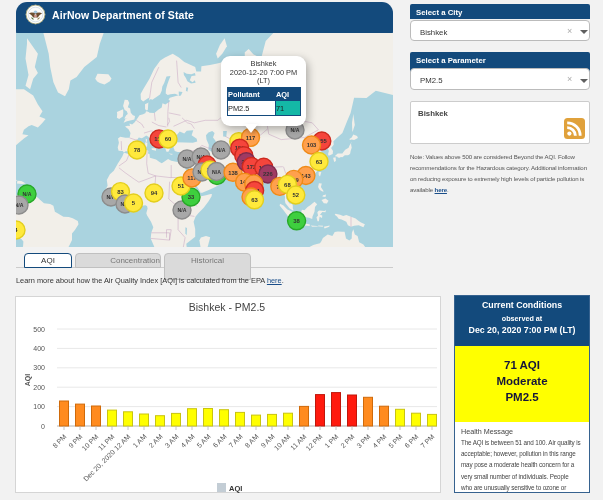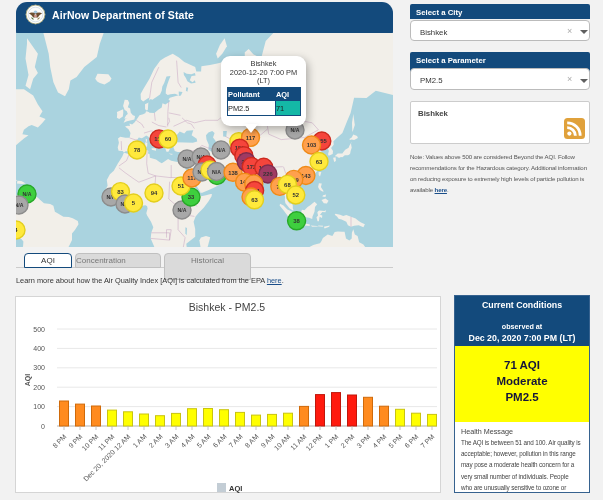--- a/index.html
+++ b/index.html
@@ -226,21 +226,21 @@
       </tr>
  <tr style="color:#222">
         <td style="border:1.5px solid #134a7c;height:15px">PM2.5</td>
         <td style="border:1.5px solid #134a7c;background:#14b8a6;height:15px">71</td>
       </tr>
 </tbody>
   </table>
 
 <div class="abs" style="left:16px;top:267px;width:377px;border-top:1px solid #ccc"></div>
 <div class="abs" style="left:24px;top:253px;width:48px;height:15px;background:#fff;border:1.5px solid #134a7c;border-radius:4px 4px 0 0;font-size:8px;color:#333;text-align:center;line-height:13px">AQI</div>
-<div class="abs" style="left:75px;top:253px;width:86px;height:15px;background:#dadada;border:1px solid #c0c0c0;border-radius:4px 4px 0 0;font-size:8px;color:#777;text-align:left;line-height:14px">Concentration</div>
+<div class="abs" style="left:75px;top:253px;width:86px;height:15px;background:#dadada;border:1px solid #c0c0c0;border-radius:4px 4px 0 0;font-size:8px;color:#777;text-align:right;line-height:14px">Concentration</div>
 <div class="abs" style="left:164px;top:253px;width:87px;height:27px;background:#dadada;border:1px solid #c0c0c0;border-radius:4px 4px 0 0;font-size:8px;color:#777;text-align:center;line-height:14px">Historical</div>
 <div class="abs" style="left:16px;top:276px;font-size:7.4px;color:#333">Learn more about how the Air Quality Index [AQI] is calculated from the EPA <a style="color:#1a4e8a;text-decoration:underline">here</a>.</div>
 
 <svg style="position:absolute;left:15px;top:296px" width="426" height="197" viewBox="0 0 426 197">
 <rect x="0.5" y="0.5" width="425" height="196" fill="#fff" stroke="#d5d5d5"></rect>
 <text x="212" y="14.5" font-size="10.5" fill="#444" text-anchor="middle">Bishkek - PM2.5</text>
 <line x1="42" y1="110.6" x2="422" y2="110.6" stroke="#e8e8e8" stroke-width="1"></line>
 <line x1="42" y1="91.2" x2="422" y2="91.2" stroke="#e8e8e8" stroke-width="1"></line>
 <line x1="42" y1="71.8" x2="422" y2="71.8" stroke="#e8e8e8" stroke-width="1"></line>
 <line x1="42" y1="52.4" x2="422" y2="52.4" stroke="#e8e8e8" stroke-width="1"></line>
@@ -346,21 +346,21 @@
     <circle cx="5.4" cy="15.6" r="2.1" fill="#fff"></circle>
     <path d="M3.2 8.2 A 9.6 9.6 0 0 1 12.8 17.8 L9.9 17.8 A 6.7 6.7 0 0 0 3.2 11.1 Z" fill="#fff"></path>
     <path d="M3.2 3.4 A 14.4 14.4 0 0 1 17.6 17.8 L14.8 17.8 A 11.6 11.6 0 0 0 3.2 6.2 Z" fill="#fff"></path>
   </svg>
 </div>
 <div class="abs" style="left:410px;top:151px;width:185px;font-size:6.1px;color:#555;line-height:11px;letter-spacing:-0.12px;white-space:nowrap">Note: Values above 500 are considered Beyond the AQI. Follow<br>recommendations for the Hazardous category. Additional information<br>on reducing exposure to extremely high levels of particle pollution is<br>available <a style="color:#1a4e8a;font-weight:bold;text-decoration:underline">here</a>.</div>
 
 <div class="abs" style="left:454px;top:295px;width:136px;height:198px;background:#fff;border:1.5px solid #36628f;overflow:hidden">
   <div style="background:#134a7c;color:#fff;text-align:center;font-weight:bold;padding-top:4px;height:50px">
     <div style="font-size:8.8px">Current Conditions</div>
-    <div style="font-size:7.2px;margin-top:12px">observed at</div>
+    <div style="font-size:7.2px;margin-top:4px">observed at</div>
     <div style="font-size:8.8px;margin-top:2px">Dec 20, 2020 7:00 PM (LT)</div>
   </div>
   <div style="background:#ffff00;color:#15153a;text-align:center;font-weight:bold;font-size:11.5px;height:76px;padding-top:11px;line-height:16px">71 AQI<br>Moderate<br>PM2.5</div>
   <div style="padding:5px 6px 0 6px;color:#444">
     <div style="text-align:left;font-weight:normal;font-size:7.2px">Health Message</div>
     <div style="font-size:6.3px;line-height:11.2px;margin-top:1px;letter-spacing:-0.13px;white-space:nowrap">The AQI is between 51 and 100. Air quality is<br>acceptable; however, pollution in this range<br>may pose a moderate health concern for a<br>very small number of individuals. People<br>who are unusually sensitive to ozone or<br>particle pollution may experience respiratory<br>symptoms.</div>
   </div>
 </div>
 
 </body></html>

